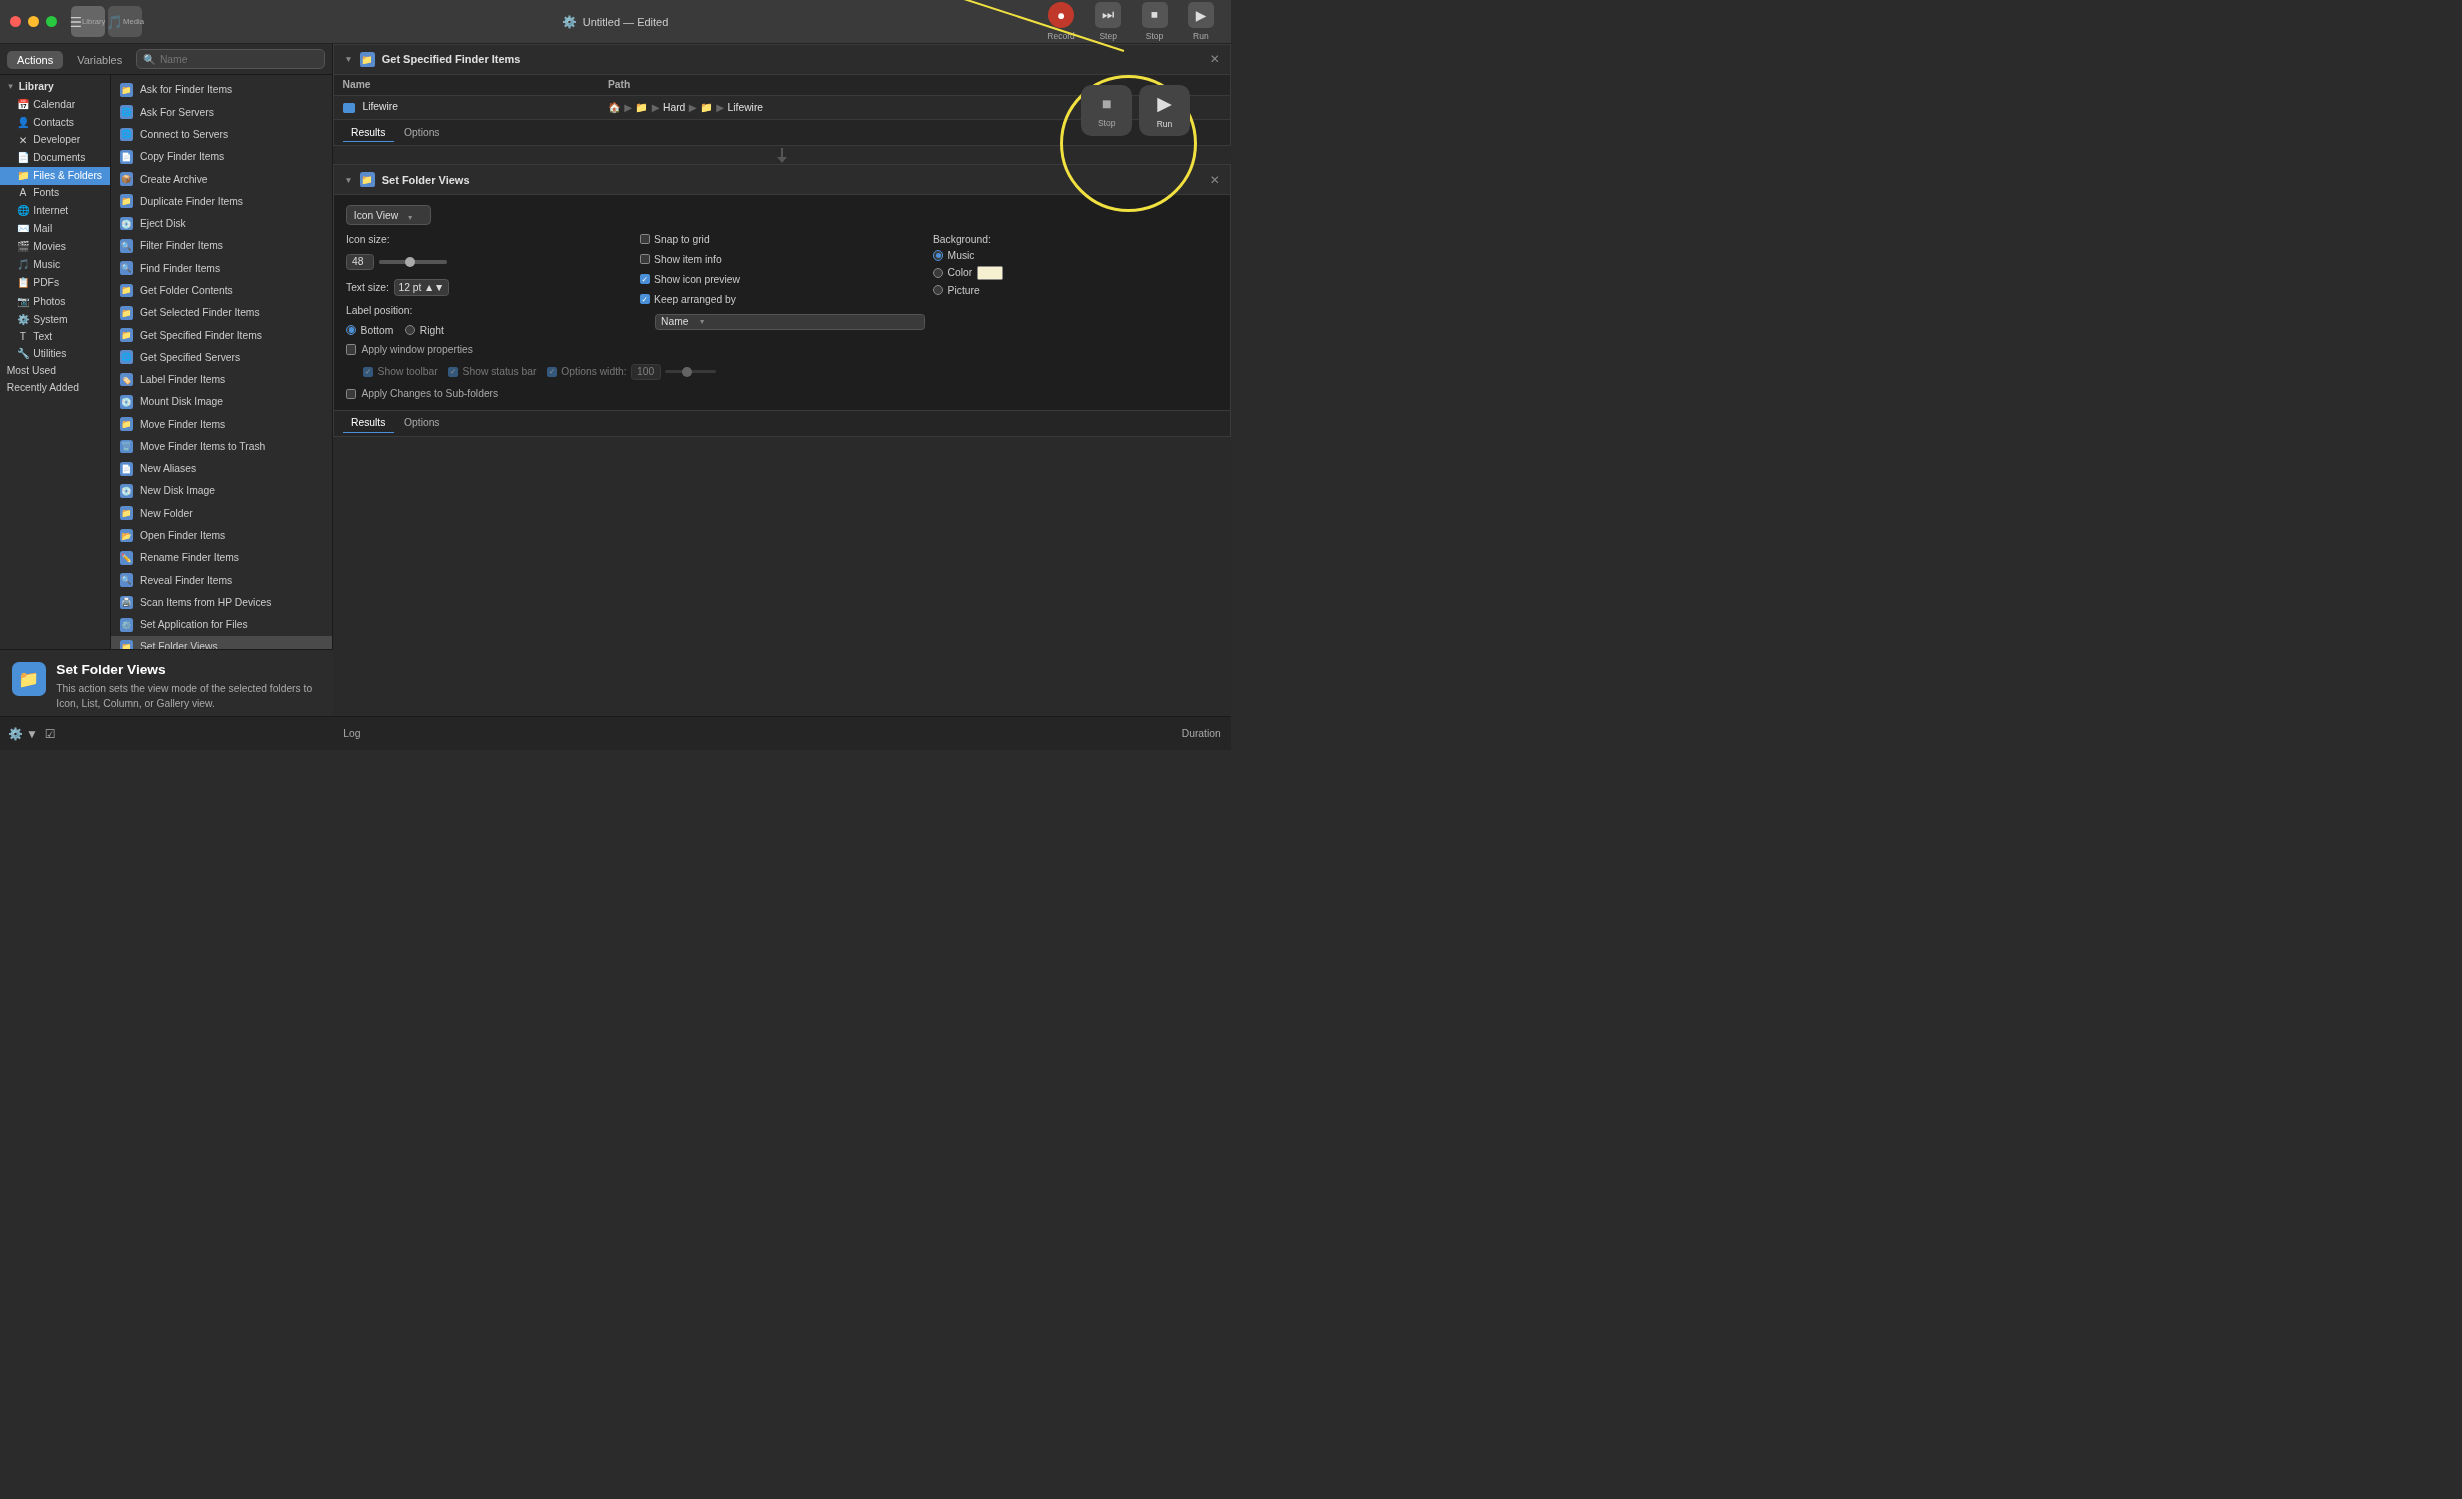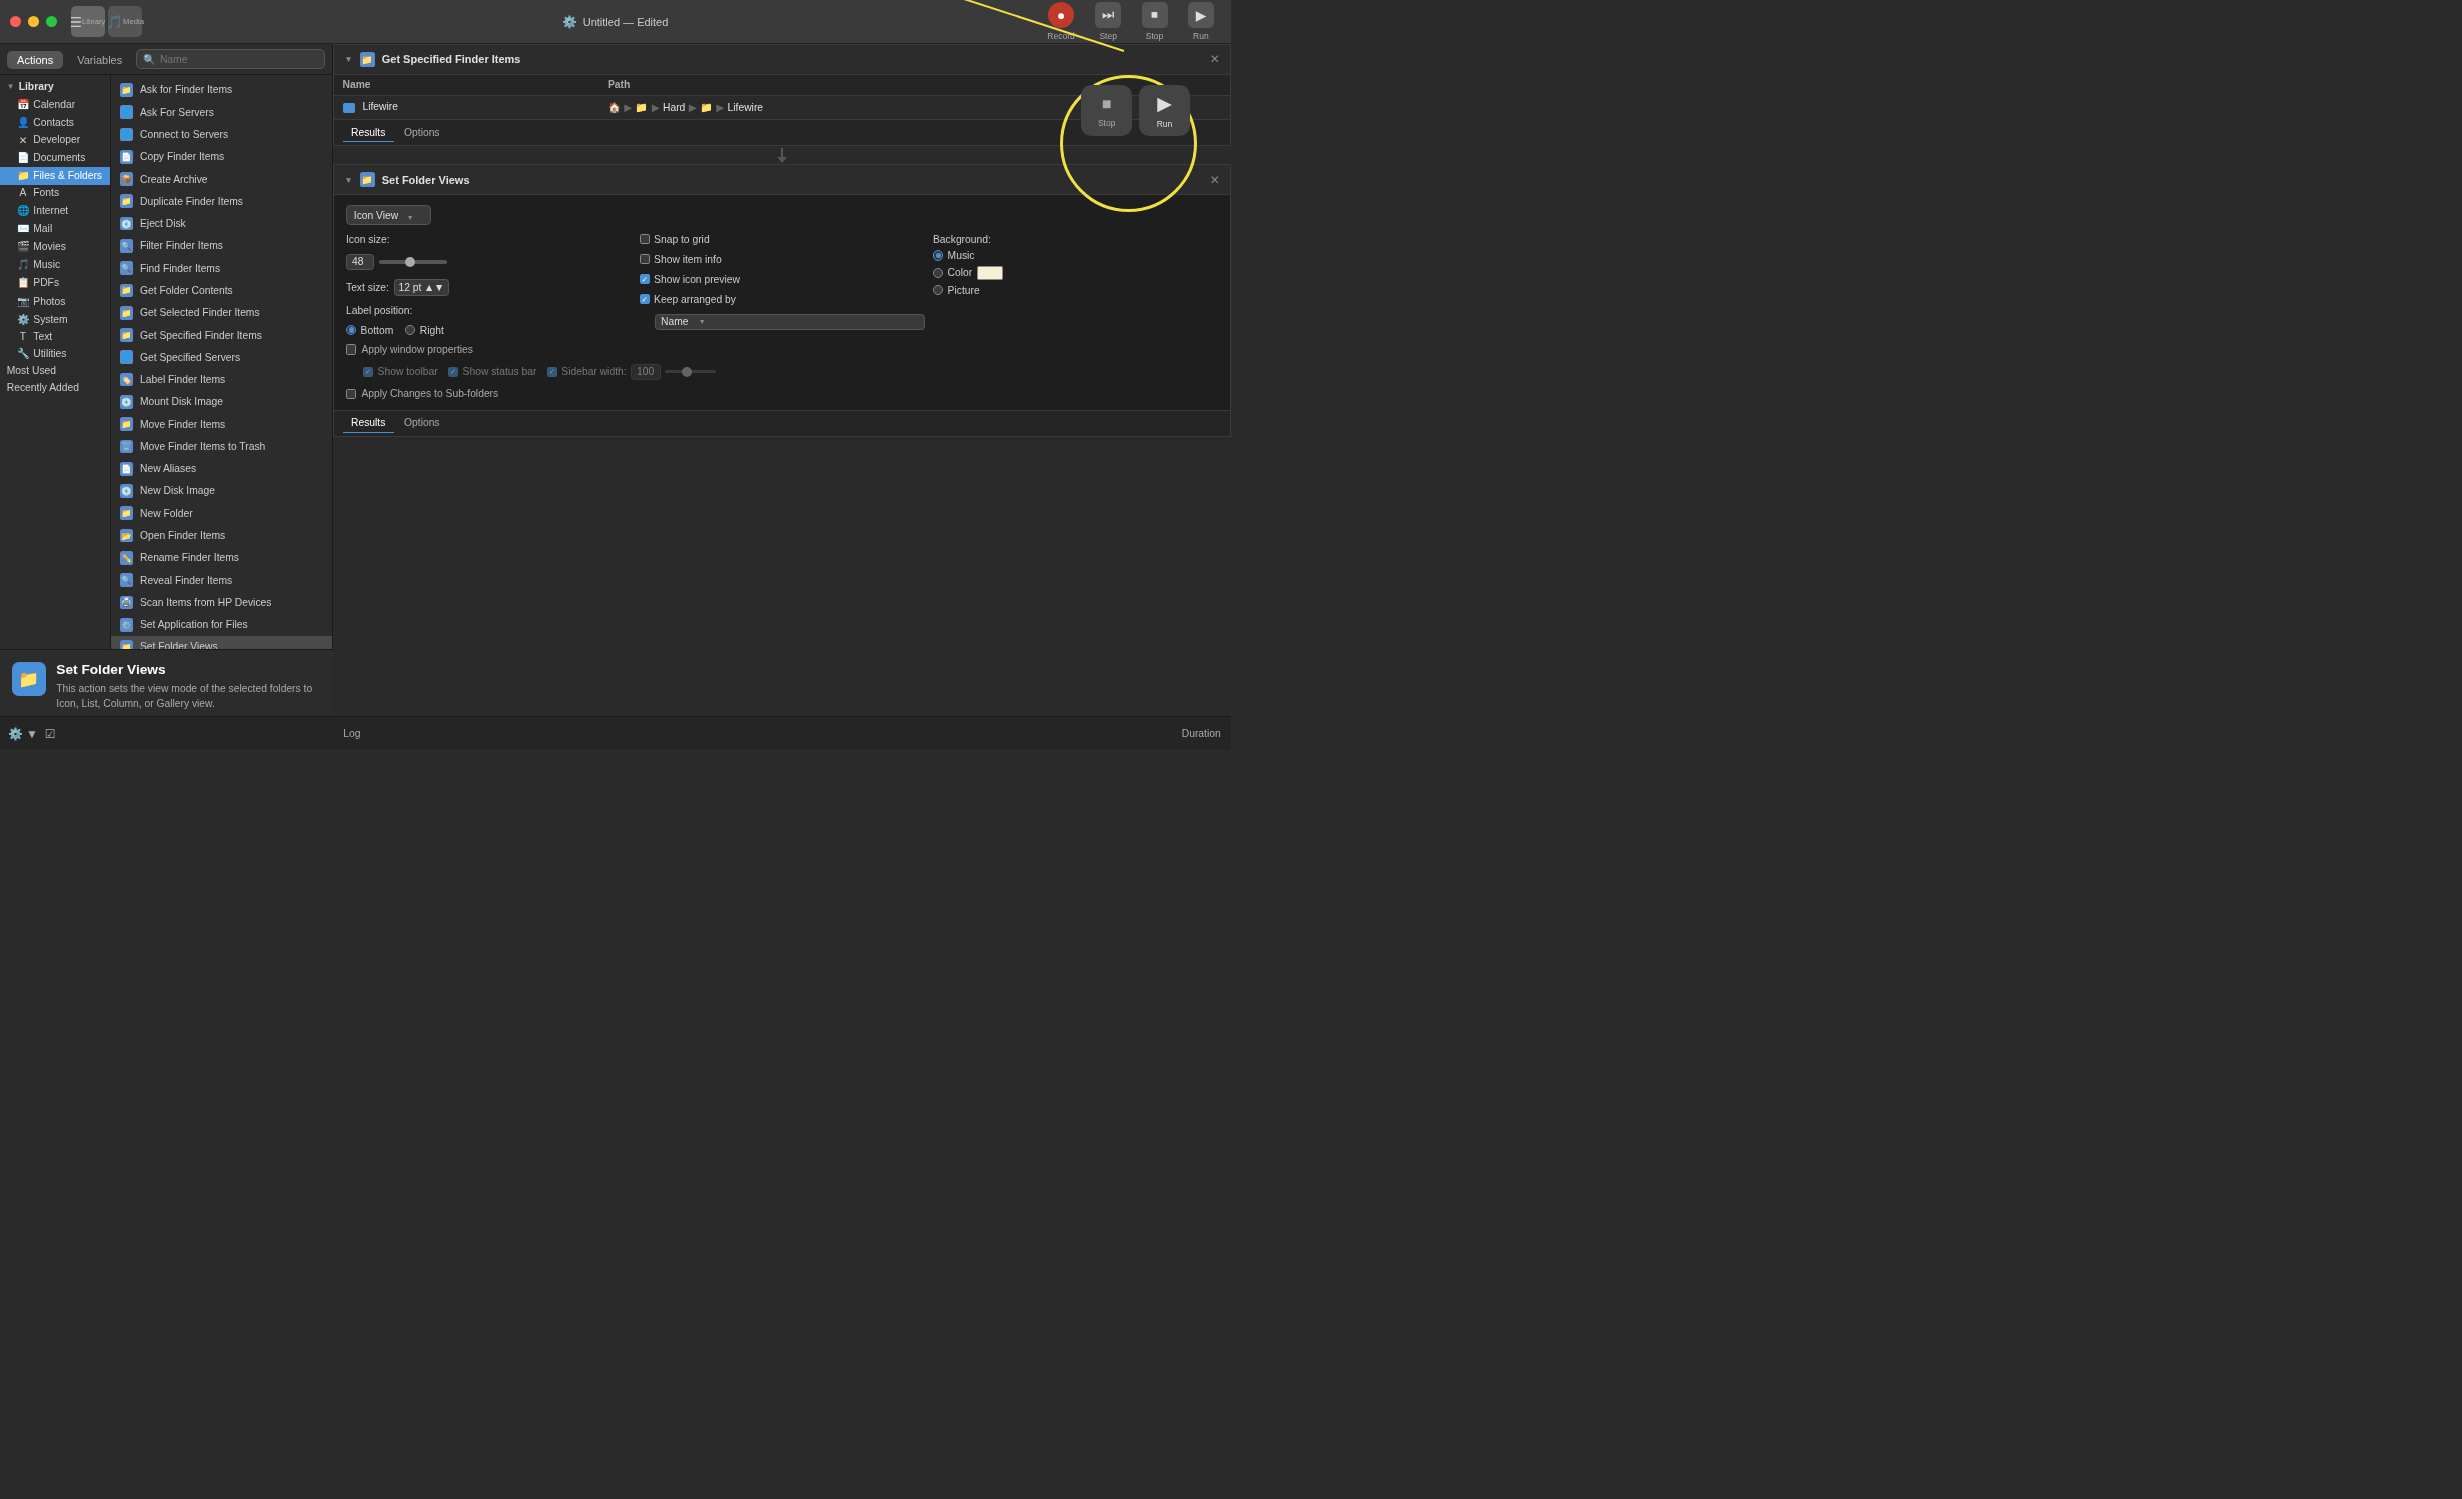--- a/index.html
+++ b/index.html
@@ -917,21 +917,21 @@
           <div class="checkbox-row">
             <div class="cb checked">✓</div>
             <span>Show toolbar</span>
           </div>
           <div class="checkbox-row">
             <div class="cb checked">✓</div>
             <span>Show status bar</span>
           </div>
           <div class="checkbox-row">
             <div class="cb checked">✓</div>
-            <span>Sidebar width:</span>
+            <span>Options width:</span>
             <input type="text" class="number-input" value="100" style="width: 30px;">
             <div class="slider-track" style="width:51px;">
               <div class="slider-thumb" style="left:17px;"></div>
             </div>
           </div>
         </div>
 
         <div class="apply-row">
           <div class="cb"></div>
           <span>Apply Changes to Sub-folders</span>

